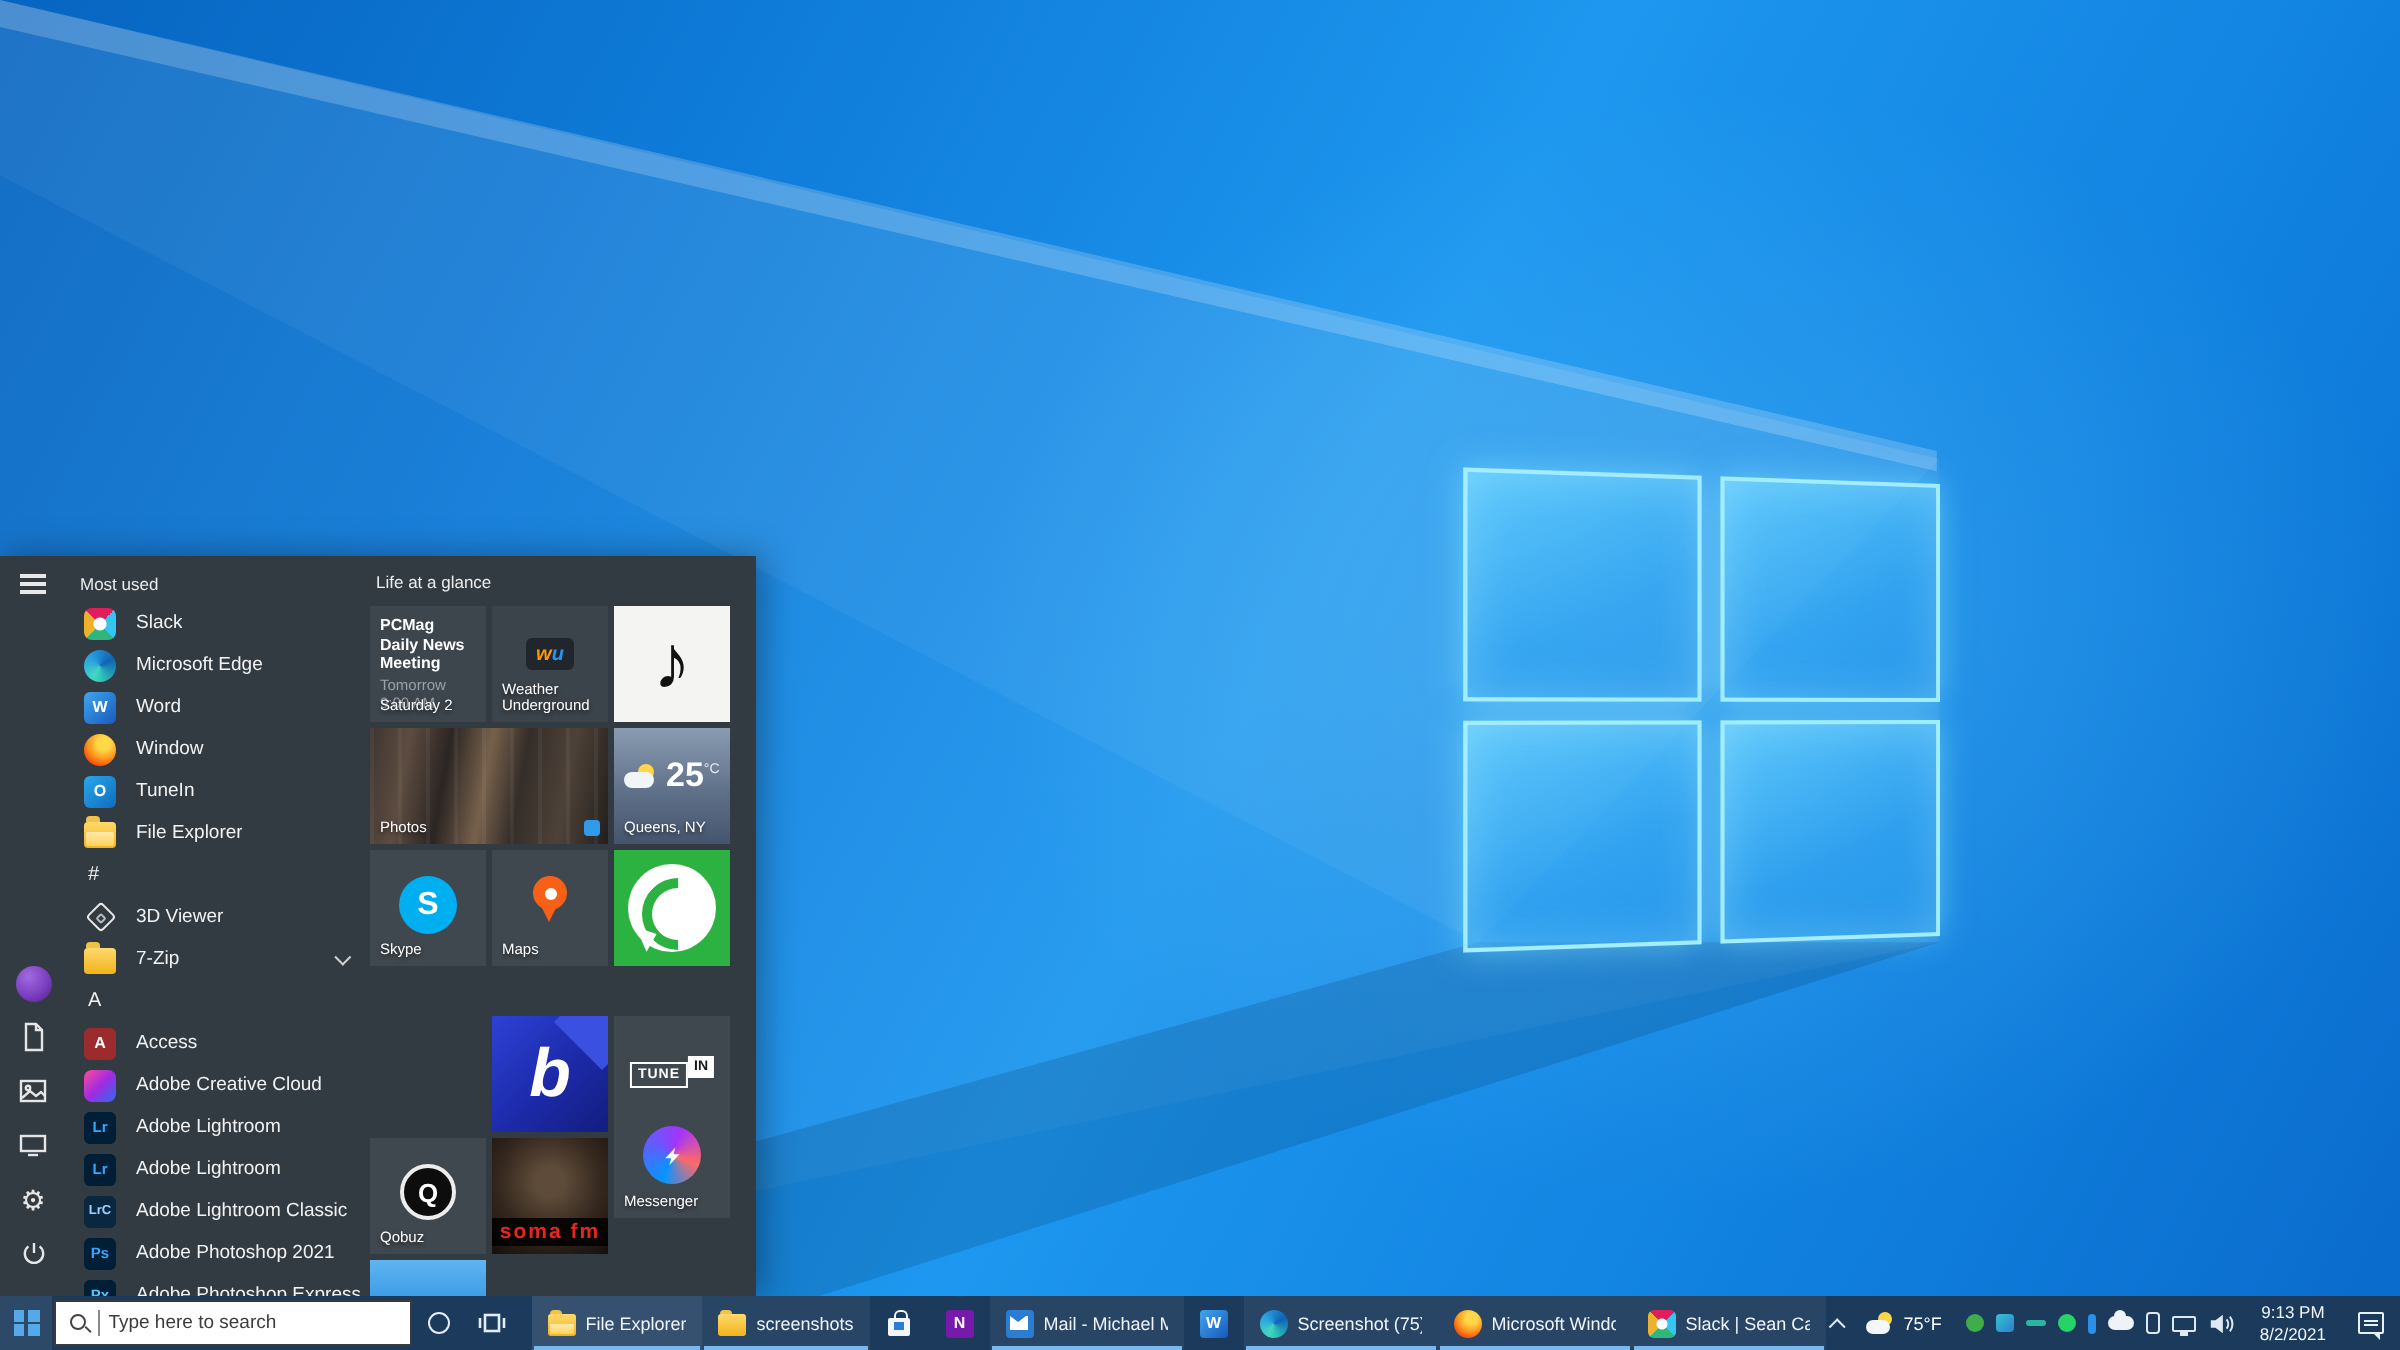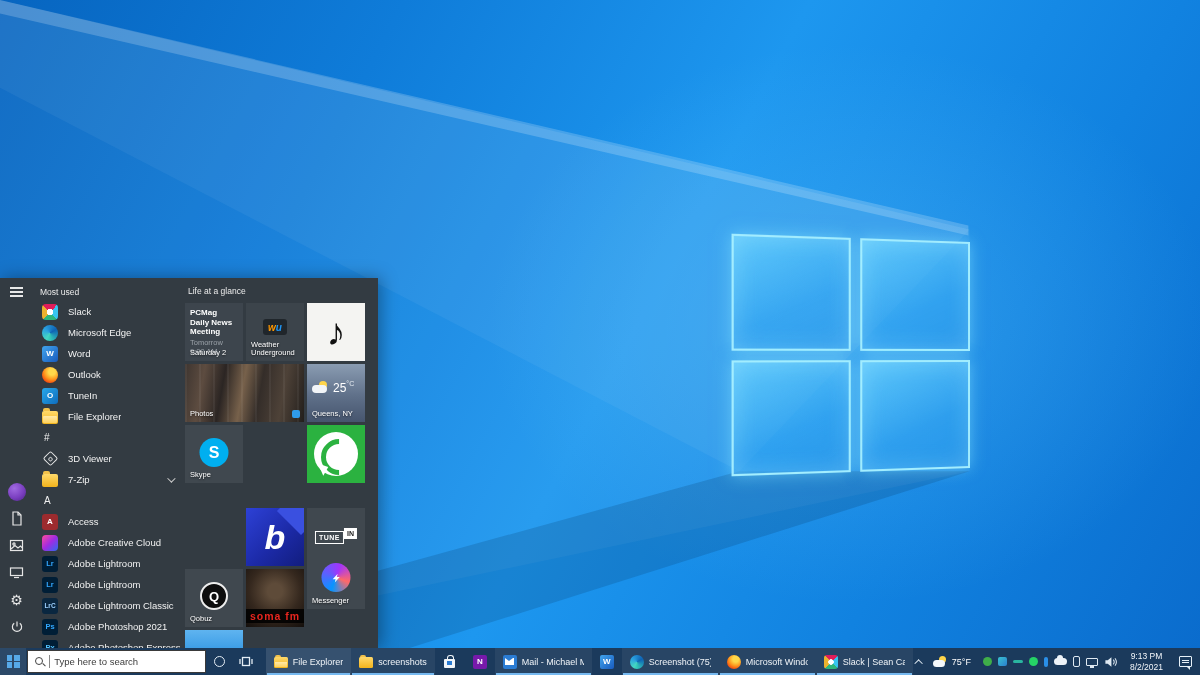--- a/index.html
+++ b/index.html
@@ -86,21 +86,21 @@
   .music-note { font-size:38px; color:#111; line-height:1; }
   .t-photos { width:119px; background:
       repeating-linear-gradient(90deg, rgba(255,255,255,.05) 0 2px, transparent 2px 14px),
       linear-gradient(100deg,#3e3530 0%,#5d4c40 16%,#2b2523 32%,#77614b 48%,#342d29 62%,#4e4238 80%,#231f1c 100%); }
   .photos-app-ic { position:absolute; right:4px; bottom:4px; width:8px; height:8px; background:#2f9bea; border-radius:2px; }
   .t-weather { background:linear-gradient(180deg,#8a9cb2 0%,#5f7089 55%,#46556e 100%); }
   .wx-row { position:absolute; left:5px; top:14px; display:flex; align-items:center; gap:3px; }
   .wx-sun { position:relative; width:18px; height:12px; }
   .wx-sun::before { content:''; position:absolute; left:7px; top:0; width:8px; height:8px; border-radius:50%; background:#ffd54a; }
   .wx-sun::after { content:''; position:absolute; left:0; top:4px; width:15px; height:8px; border-radius:6px; background:#f2f5f8; }
-  .wx-temp { font-size:12px; color:#fff; }
+  .wx-temp { font-size:17px; color:#fff;font-weight:bold; }
   .wx-unit { font-size:7px; color:#e6ecf2; vertical-align:super; }
   .badge-circle { border-radius:50%; display:flex; align-items:center; justify-content:center; font-weight:bold; color:#fff; }
   .skype-logo { position:absolute; left:50%; top:13px; transform:translateX(-50%); width:29px; height:29px;
     background:#00aff0; font-size:16px; }
   .maps-pin { position:absolute; left:50%; top:13px; transform:translateX(-50%); width:17px; height:17px;
     border-radius:50%; background:#f86018; }
   .maps-pin::before { content:''; position:absolute; left:5.5px; top:5.5px; width:6px; height:6px; border-radius:50%; background:#fff; }
   .maps-pin::after { content:''; position:absolute; left:4px; top:15px; border-left:4.5px solid transparent;
     border-right:4.5px solid transparent; border-top:8px solid #f86018; }
   .t-whatsapp { background:#2bb240; }
@@ -273,21 +273,21 @@
           <div class="al-row">
             <span class="ic ic-edge"></span>
             <span class="al-label">Microsoft Edge</span>
           </div>
           <div class="al-row">
             <span class="ic ic-word">W</span>
             <span class="al-label">Word</span>
           </div>
           <div class="al-row">
             <span class="ic ic-firefox"></span>
-            <span class="al-label">Outlook</span>
+            <span class="al-label">Window</span>
           </div>
           <div class="al-row">
             <span class="ic ic-outlook">O</span>
             <span class="al-label">TuneIn</span>
           </div>
           <div class="al-row">
             <span class="ic ic-fe"></span>
             <span class="al-label">File Explorer</span>
           </div>
           <div class="al-section">
@@ -372,20 +372,24 @@
           <div><span class="wx-temp">25</span><span class="wx-unit">°C</span></div>
         </div>
         <div class="tile-label">Queens, NY</div>
       </div>
 
       <div class="tile" style="left:0;top:147px">
         <div class="badge-circle skype-logo">S</div>
         <div class="tile-label">Skype</div>
       </div>
 
+      <div class="tile" style="left:61px;top:147px">
+        <div class="maps-pin"></div>
+        <div class="tile-label">Maps</div>
+      </div>
 
       <div class="tile t-whatsapp" style="left:122px;top:147px">
         <div class="wa-circle"></div>
       </div>
 
 
       <div class="tile t-bandcamp" style="left:61px;top:230px">
         <span class="bc-letter">b</span>
       </div>
 

